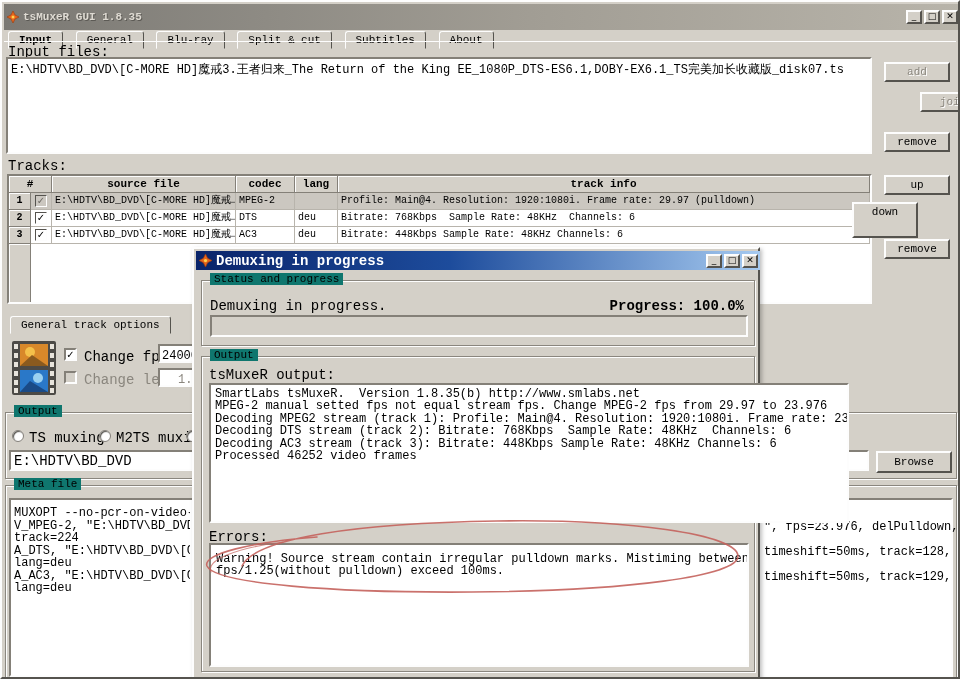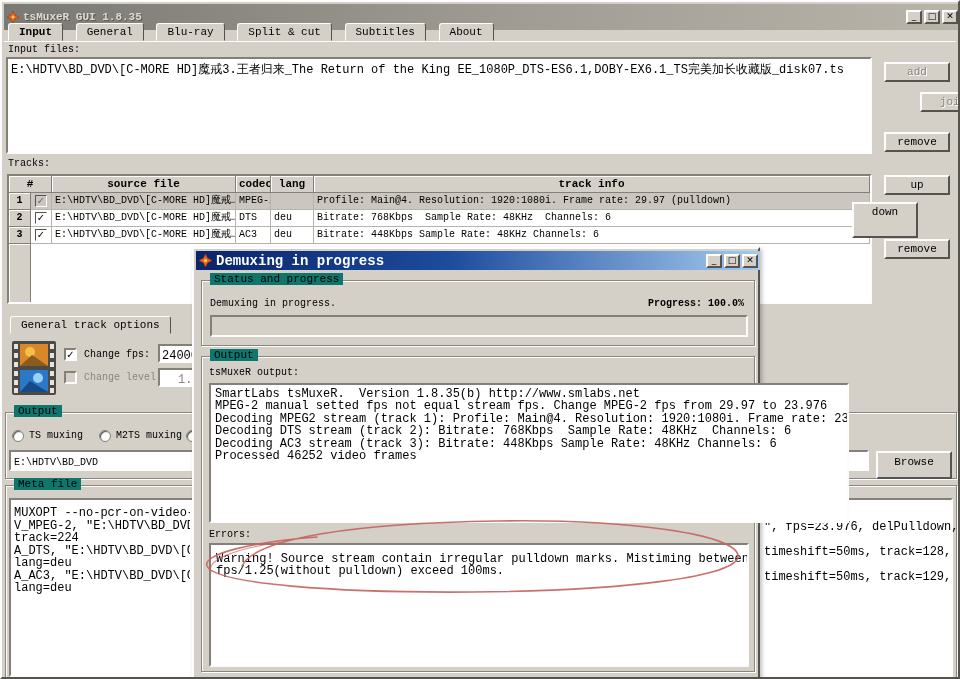--- a/index.html
+++ b/index.html
@@ -1,21 +1,21 @@
 <!DOCTYPE html>
 <html><head>
 <meta charset="utf-8">
 <style>
   html,body{margin:0;padding:0;background:#9a9890;}
   *{box-sizing:border-box;}
   body{font-family:"Liberation Mono","DejaVu Sans Mono",monospace;color:#000;}
   .screen{position:relative;width:960px;height:679px;background:#d4d0c8;overflow:hidden;
           border:2px solid;border-color:#fdfdfd #55534e #55534e #fdfdfd;}
   .abs{position:absolute;}
-  .t{font-size:10px;white-space:pre;}
+  .t{font-size:14px;white-space:pre;}
   .small{font-size:12px;white-space:pre;}
   .b{font-weight:bold;}
   .gray{color:#8a867e;}
   
   .sunken{background:#fff;border:2px solid;border-color:#848078 #fdfdfd #fdfdfd #848078;}
   .btn{background:#d4d0c8;border:2px solid;border-color:#fdfdfd #55534e #55534e #fdfdfd;
        font-size:11px;text-align:center;font-family:inherit;}
   .btn.disabled{color:#8a867e;text-shadow:1px 1px 0 #fff;}
   .group{border:1px solid #8a867e;box-shadow:1px 1px 0 #fdfdfd, inset 1px 1px 0 #fdfdfd;}
   .legend{position:absolute;top:-8px;left:8px;background:#0f766e;padding:0 4px;font-size:11px;white-space:pre;}
@@ -39,21 +39,21 @@
   .tab.active{font-weight:bold;}
   
   .tracks-table{background:#fff;border:2px solid;border-color:#848078 #fdfdfd #fdfdfd #848078;}
   .trow{display:flex;height:17px;line-height:16px;font-size:10px;}
   .tcell{overflow:hidden;white-space:pre;padding:0 3px;border-right:1px solid #b8b4ac;border-bottom:1px solid #b8b4ac;}
   .thead .tcell{background:#d4d0c8;font-weight:bold;font-size:11px;text-align:center;
     border-right:1px solid #848078;border-bottom:1px solid #848078;box-shadow:inset 1px 1px 0 #fdfdfd;}
   .rowhdr{background:#d4d0c8;font-weight:bold;text-align:center;
     border-right:1px solid #848078;border-bottom:1px solid #848078;box-shadow:inset 1px 1px 0 #fdfdfd;}
   .c0{width:22px;flex:none;}.c1{width:21px;flex:none;display:flex;align-items:center;justify-content:center;}
-  .c2{width:184px;flex:none;}.c3{width:35px;flex:none;}.c4{width:43px;flex:none;}.c5{flex:1;}
+  .c2{width:184px;flex:none;}.c3{width:59px;flex:none;}.c4{width:43px;flex:none;}.c5{flex:1;}
   .sel{background:#cbc7c0;}
   .chk{width:12px;height:12px;background:#fff;border:1px solid;border-color:#55534e #fdfdfd #fdfdfd #55534e;
     font-size:10px;line-height:10px;text-align:center;font-family:"DejaVu Sans",sans-serif;}
   .chk.dim{background:#cbc7c0;color:#6e6a64;}
   .checkbox{width:13px;height:13px;background:#fff;border:2px solid;border-color:#848078 #fdfdfd #fdfdfd #848078;
     font-size:10px;line-height:9px;text-align:center;font-family:"DejaVu Sans",sans-serif;}
   .checkbox.off{color:transparent;}
   .checkbox.disabled{background:#d4d0c8;}
   .radio{width:12px;height:12px;border-radius:50%;background:#fff;
     border:1px solid #84807a;box-shadow:inset 1px 1px 1px #55534e;}
@@ -79,21 +79,21 @@
           <circle cx="6" cy="6" r="1.5" fill="#ffd24a"></circle>
         </svg>
     </span>
     <span class="main-title">tsMuxeR GUI 1.8.35</span>
     <span class="tb-spacer"></span>
     <span class="win-btn">_</span>
     <span class="win-btn">□</span>
     <span class="win-btn" style="margin-right:2px;">✕</span>
   </div>
 
-  <div class="abs" style="left:6px;top:20px;height:19px;">
+  <div class="abs" style="left:6px;top:28px;height:19px;">
     <span class="tab active">Input</span>
     <span class="tab">General</span>
     <span class="tab">Blu-ray</span>
     <span class="tab">Split &amp; cut</span>
     <span class="tab">Subtitles</span>
     <span class="tab">About</span>
   </div>
   <div class="abs" style="left:2px;top:39px;width:952px;height:1px;background:#fdfdfd;"></div>
 
   <div class="abs t" style="left:6px;top:42px;">Input files:</div>
@@ -186,21 +186,21 @@
     <span class="legend">Output</span>
   </div>
   <span class="abs radio" style="left:10px;top:428px;"></span>
   <div class="abs t" style="left:27px;top:428px;">TS muxing</div>
   <span class="abs radio" style="left:97px;top:428px;"></span>
   <div class="abs t" style="left:114px;top:428px;">M2TS muxing</div>
   <span class="abs radio" style="left:184px;top:428px;"></span>
   <div class="abs sunken" style="left:7px;top:448px;width:860px;height:21px;overflow:hidden;">
     <span class="t" style="padding-left:3px;line-height:17px;">E:\HDTV\BD_DVD</span>
   </div>
-  <div class="abs btn" style="left:874px;top:449px;width:76px;height:28px;line-height:18px;">Browse</div>
+  <div class="abs btn" style="left:874px;top:449px;width:76px;height:22px;line-height:18px;">Browse</div>
 
   <div class="abs group" style="left:3px;top:483px;width:952px;height:194px;">
     <span class="legend">Meta file</span>
   </div>
   <div class="abs sunken" style="left:7px;top:496px;width:944px;height:179px;overflow:hidden;"></div>
   <div class="abs" style="left:12px;top:505px;width:176px;overflow:hidden;">
     <div class="small meta-line">MUXOPT --no-pcr-on-video-pid --</div>
     <div class="small meta-line">V_MPEG-2, "E:\HDTV\BD_DVD\[C-MO</div>
     <div class="small meta-line">track=224</div>
     <div class="small meta-line">A_DTS, "E:\HDTV\BD_DVD\[C-MORE</div>

